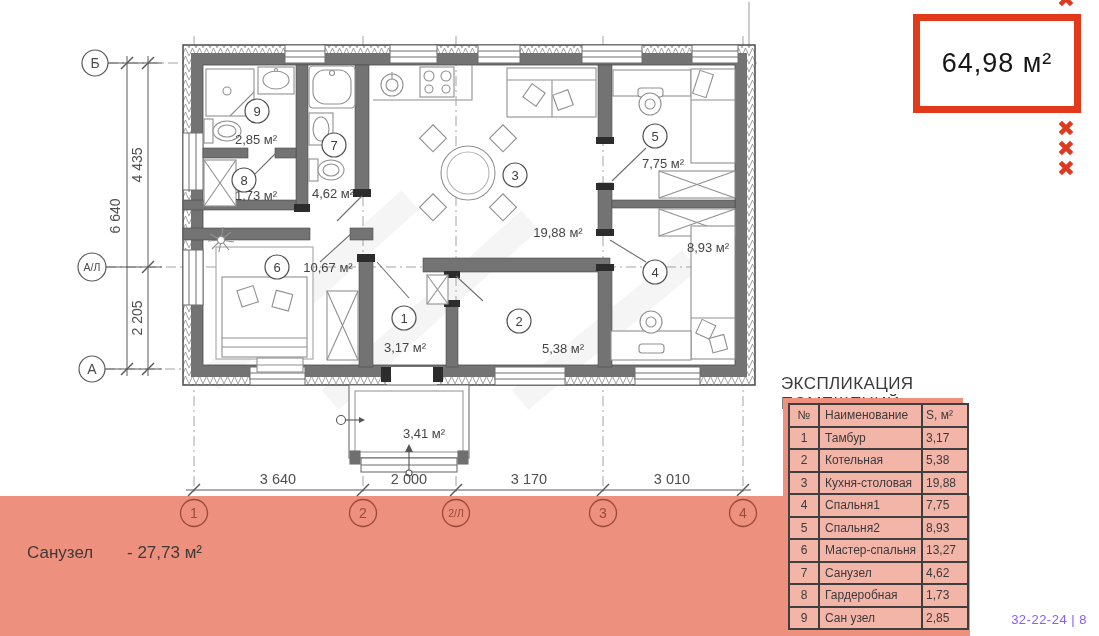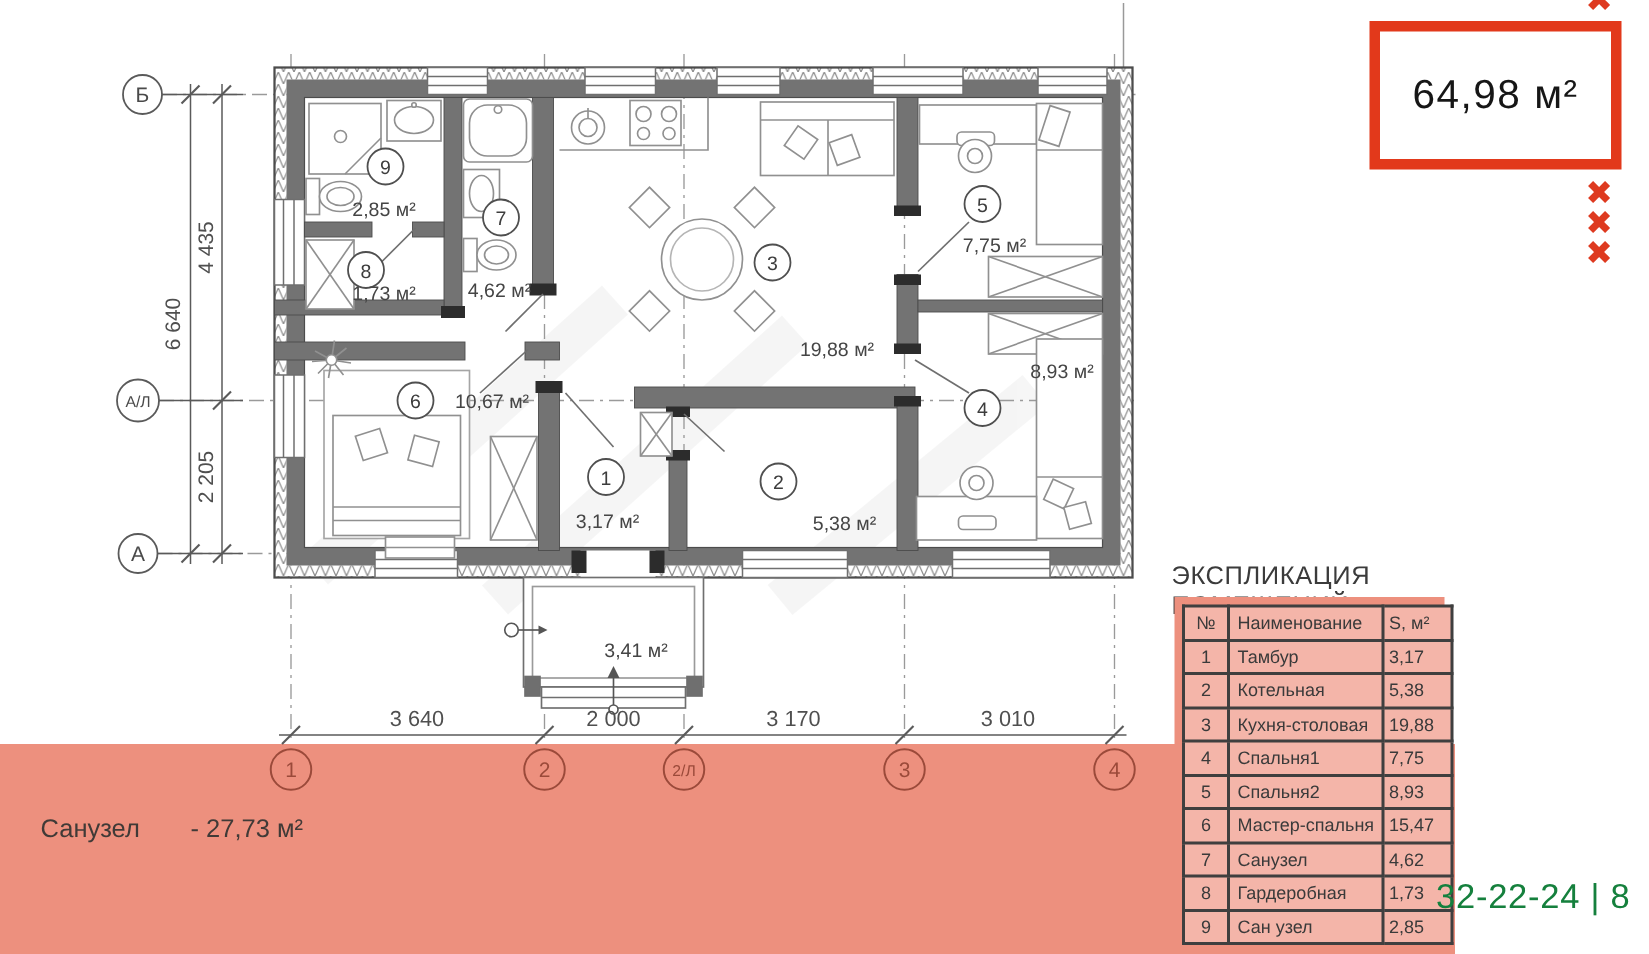--- a/index.html
+++ b/index.html
@@ -35,21 +35,21 @@
   #legend td,#legend th{border:2px solid #3f3f3f;background:#f4b5a9;font-size:12px;color:#3a3a3a;
      font-weight:400;height:20.5px;padding:0 3px;white-space:nowrap;}
   #legend .cnum{width:22px;text-align:center;}
   #legend .cname{width:93px;text-align:left;padding-left:5px;}
   #legend .carea{width:38px;text-align:left;}
   
   #summary{position:absolute;left:27px;top:543px;color:#403a37;font-size:17px;}
   #summary .row{margin-bottom:13px;white-space:nowrap;}
   #summary .lbl{display:inline-block;width:100px;}
   
-  #code{position:absolute;right:12px;bottom:25px;color:#15803d;font-size:23px;letter-spacing:.5px;}
+  #code{position:absolute;right:12px;bottom:9px;color:#8b5cf6;font-size:13px;letter-spacing:.5px;}
 </style>
 </head>
 <body>
 
 <div id="canvas">
 
   <div id="band"></div>
 
   <svg id="plan" width="1099" height="636" viewBox="0 0 1099 636">
     <defs>
@@ -434,21 +434,21 @@
           <td class="carea">7,75</td>
         </tr>
     <tr>
           <td class="cnum">5</td>
           <td class="cname">Спальня2</td>
           <td class="carea">8,93</td>
         </tr>
     <tr>
           <td class="cnum">6</td>
           <td class="cname">Мастер-спальня</td>
-          <td class="carea">15,47</td>
+          <td class="carea">13,27</td>
         </tr>
     <tr>
           <td class="cnum">7</td>
           <td class="cname">Санузел</td>
           <td class="carea">4,62</td>
         </tr>
     <tr>
           <td class="cnum">8</td>
           <td class="cname">Гардеробная</td>
           <td class="carea">1,73</td>

